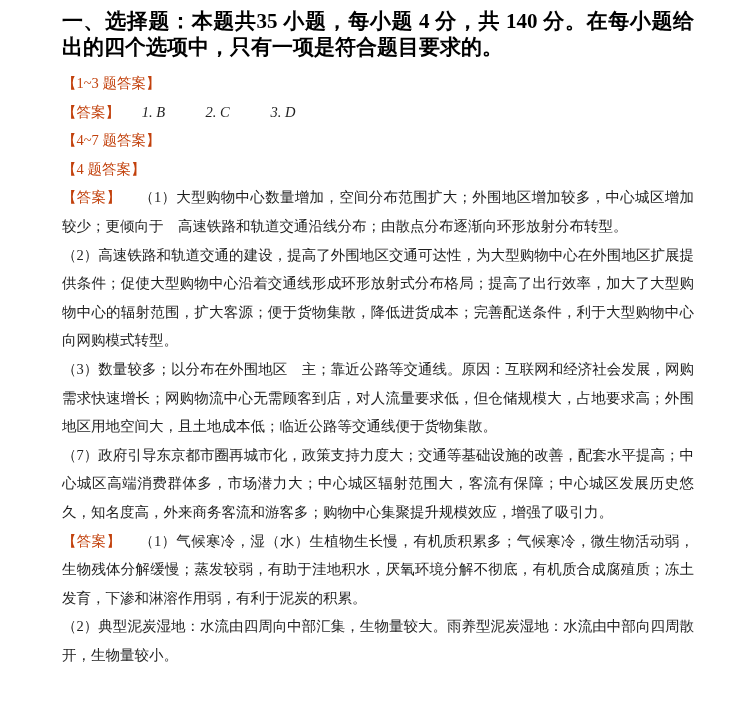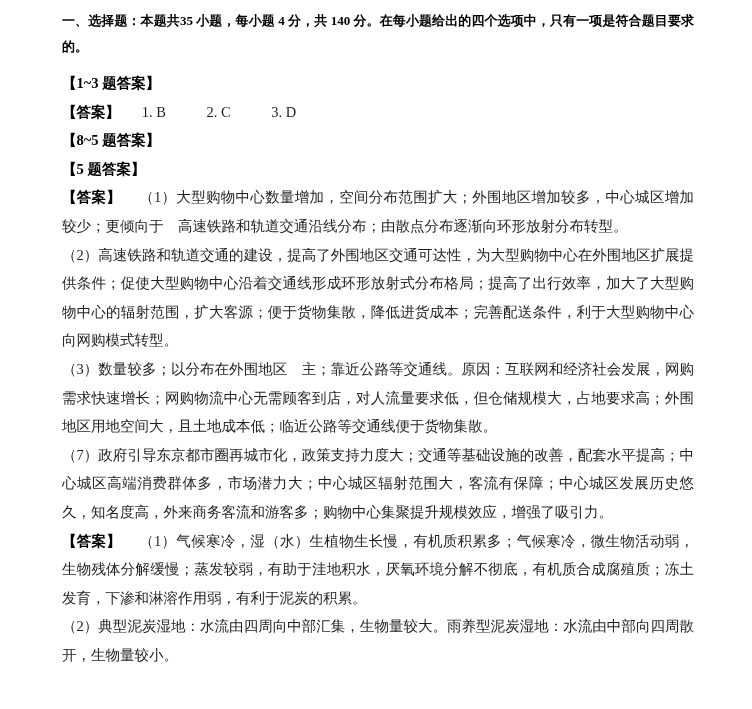--- a/index.html
+++ b/index.html
@@ -13,64 +13,64 @@
     height: 709px;
     overflow: hidden;
     font-family: "Liberation Serif", "DejaVu Serif", serif;
     color: #1e1e1e;
   }
   .doc {
     padding: 8px 58px 0 62px;
   }
   .heading {
     margin: 0 0 9px 0;
-    font-size: 13px;
+    font-size: 21px;
     font-weight: 700;
     color: #000000;
     line-height: 26px;
     text-align: justify;
   }
   p.line, p.para {
     margin: 0;
     font-size: 14.5px;
     line-height: 28.6px;
     text-align: justify;
   }
   .blue {
-    color: #000000;
-    font-weight: bold;
+    color: #c2410c;
   }
   .label {
     margin-right: 18px;
   }
   .choice {
     margin-right: 37px;
+    font-style: italic;
   }
   .choice:last-child {
     margin-right: 16px;
   }
 </style>
 </head>
 <body>
 
 <div class="doc">
 
   <p class="heading">一、选择题：本题共35 小题，每小题 4 分，共 140 分。在每小题给出的四个选项中，只有一项是符合题目要求的。</p>
 
   <p class="line blue">【1~3 题答案】</p>
   <p class="line">
     <span class="blue label">【答案】</span>
     <span class="choice">1. B</span>
     <span class="choice">2. C</span>
     <span class="choice">3. D</span>
   </p>
 
-  <p class="line blue">【8~5 题答案】</p>
+  <p class="line blue">【4~7 题答案】</p>
 
-  <p class="line blue">【5 题答案】</p>
+  <p class="line blue">【4 题答案】</p>
   <p class="para"><span class="blue label">【答案】</span><span>（1）大型购物中心数量增加，空间分布范围扩大；外围地区增加较多，中心城区增加较少；更倾向于　高速铁路和轨道交通沿线分布；由散点分布逐渐向环形放射分布转型。</span></p>
   <p class="para">（2）高速铁路和轨道交通的建设，提高了外围地区交通可达性，为大型购物中心在外围地区扩展提供条件；促使大型购物中心沿着交通线形成环形放射式分布格局；提高了出行效率，加大了大型购物中心的辐射范围，扩大客源；便于货物集散，降低进货成本；完善配送条件，利于大型购物中心向网购模式转型。</p>
   <p class="para">（3）数量较多；以分布在外围地区　主；靠近公路等交通线。原因：互联网和经济社会发展，网购需求快速增长；网购物流中心无需顾客到店，对人流量要求低，但仓储规模大，占地要求高；外围地区用地空间大，且土地成本低；临近公路等交通线便于货物集散。</p>
   <p class="para">（7）政府引导东京都市圈再城市化，政策支持力度大；交通等基础设施的改善，配套水平提高；中心城区高端消费群体多，市场潜力大；中心城区辐射范围大，客流有保障；中心城区发展历史悠久，知名度高，外来商务客流和游客多；购物中心集聚提升规模效应，增强了吸引力。</p>
 
   <p class="para"><span class="blue label">【答案】</span><span>（1）气候寒冷，湿（水）生植物生长慢，有机质积累多；气候寒冷，微生物活动弱，生物残体分解缓慢；蒸发较弱，有助于洼地积水，厌氧环境分解不彻底，有机质合成腐殖质；冻土发育，下渗和淋溶作用弱，有利于泥炭的积累。</span></p>
   <p class="para">（2）典型泥炭湿地：水流由四周向中部汇集，生物量较大。雨养型泥炭湿地：水流由中部向四周散开，生物量较小。</p>
 
 </div>
 

